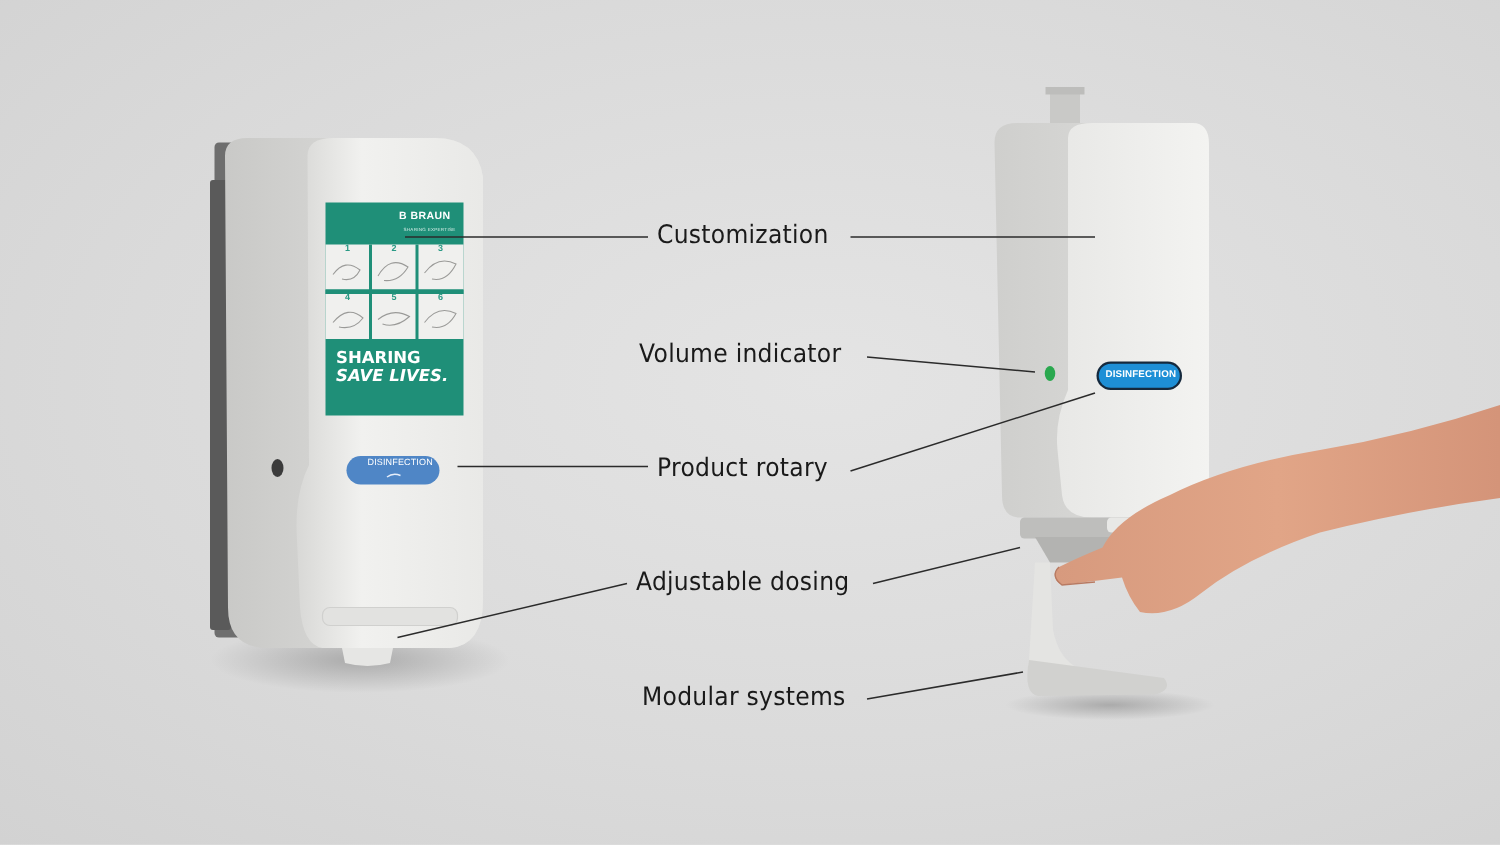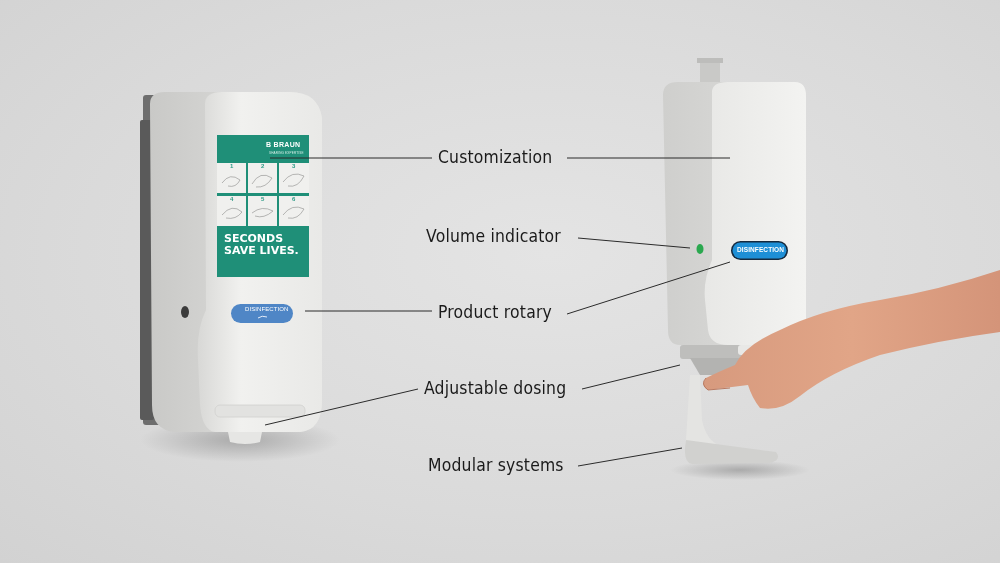--- a/index.html
+++ b/index.html
@@ -107,22 +107,22 @@
   <span class="brand" style="left:266px;top:141px;">B BRAUN</span>
   <span class="brand-sub" style="left:269px;top:151px;">SHARING EXPERTISE</span>
 
   <span class="step-num" style="left:230px;top:163px;">1</span>
   <span class="step-num" style="left:261px;top:163px;">2</span>
   <span class="step-num" style="left:292px;top:163px;">3</span>
   <span class="step-num" style="left:230px;top:196px;">4</span>
   <span class="step-num" style="left:261px;top:196px;">5</span>
   <span class="step-num" style="left:292px;top:196px;">6</span>
 
-  <span class="panel-text" style="left:224px;top:233px;font-size:11px;line-height:12px;">SECONDS</span>
-  <span class="panel-text" style="left:224px;top:245px;font-size:11px;line-height:12px;">SAVE LIVES.</span>
+  <span class="panel-text" style="left:224px;top:233px;font-size:11px;line-height:12px;">SHARING</span>
+  <span class="panel-text" style="left:224px;top:245px;font-size:11px;line-height:12px;font-style:italic;">SAVE LIVES.</span>
 
   <span class="pill-text" style="left:245px;top:306px;">DISINFECTION</span>
   <span class="pill-text" style="left:737px;top:246px;font-size:6.5px;font-weight:bold;">DISINFECTION</span>
 
   <span class="label" style="left:438px;top:147px;">Customization</span>
   <span class="label" style="left:426px;top:226px;">Volume indicator</span>
   <span class="label" style="left:438px;top:302px;">Product rotary</span>
   <span class="label" style="left:424px;top:378px;">Adjustable dosing</span>
   <span class="label" style="left:428px;top:455px;">Modular systems</span>
 </div>

